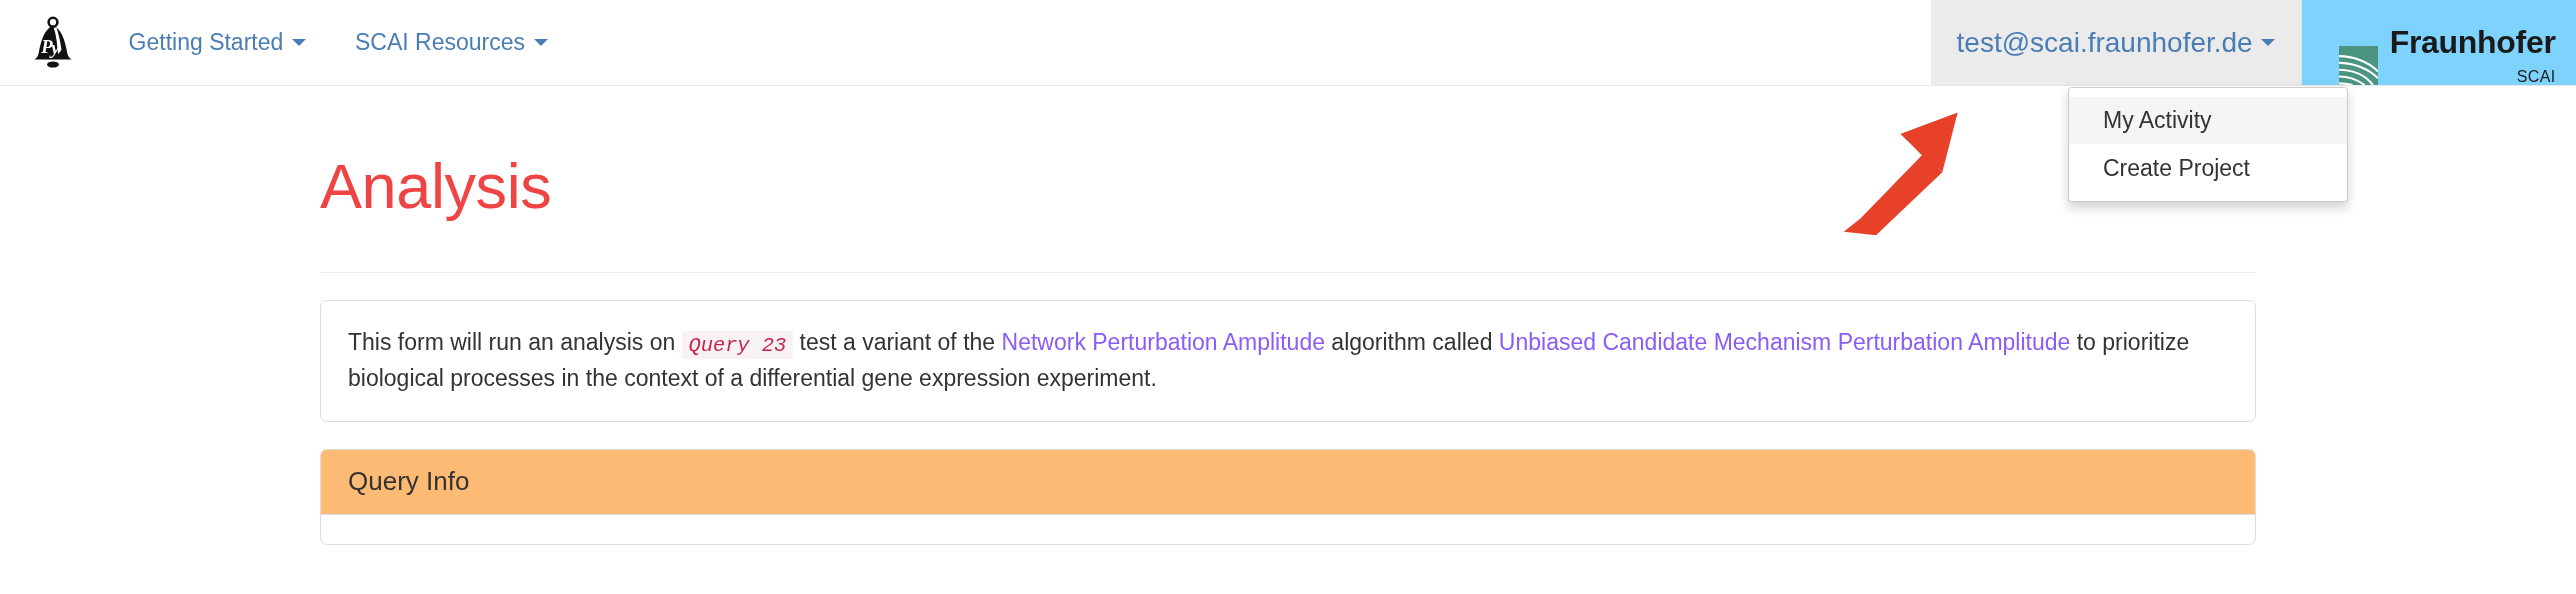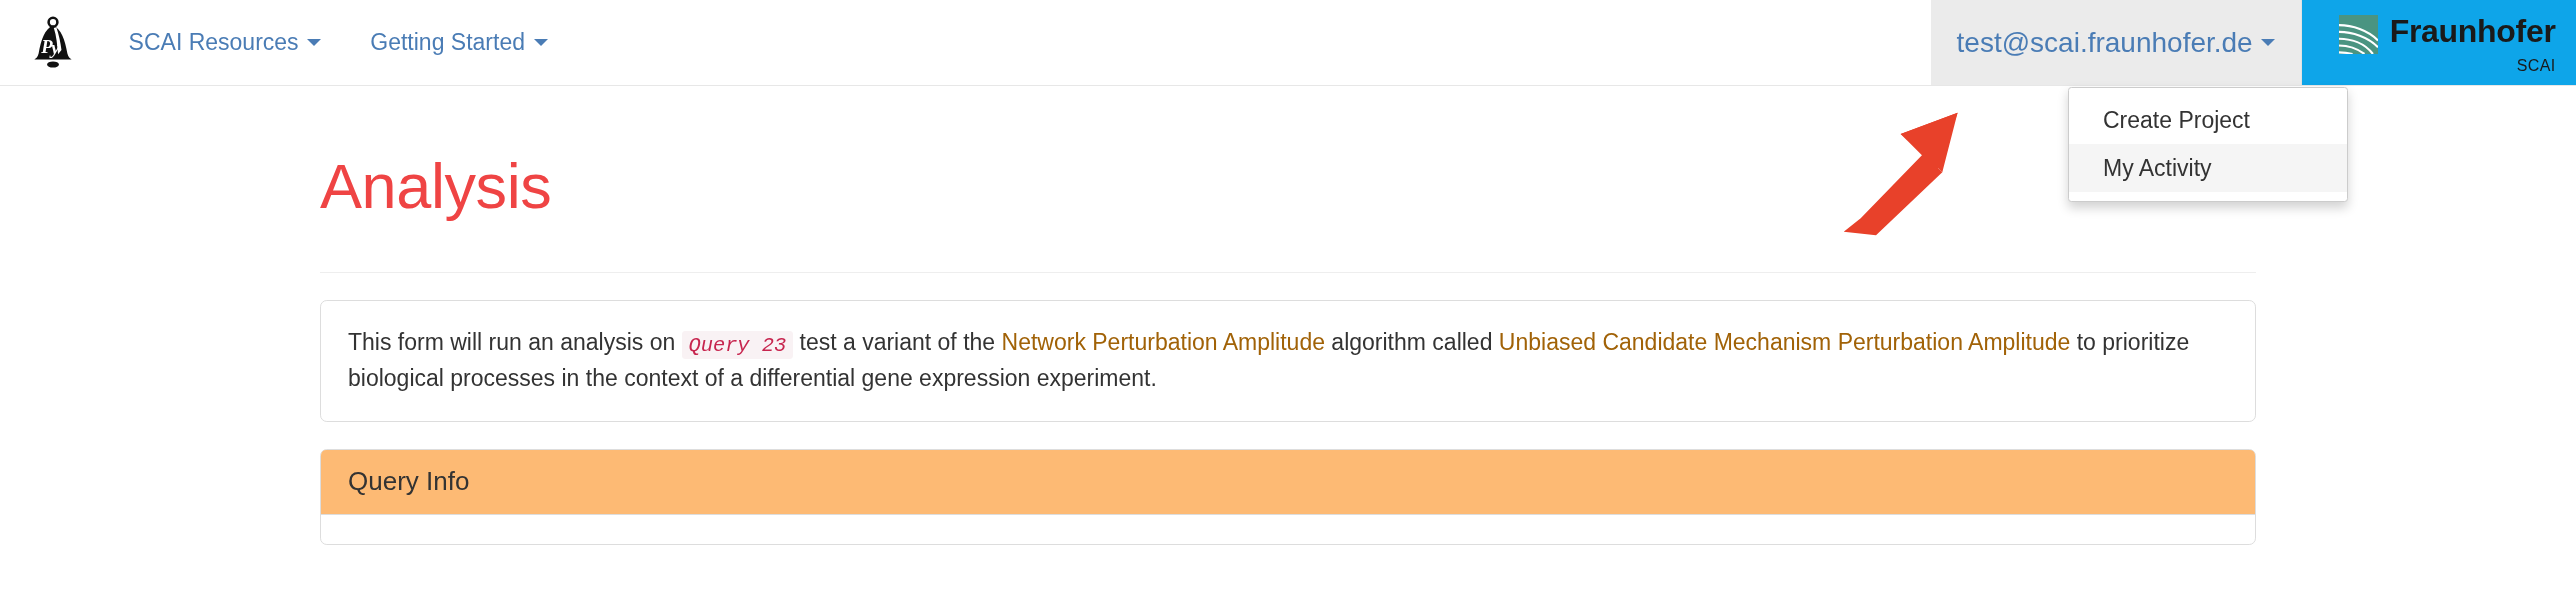--- a/index.html
+++ b/index.html
@@ -75,23 +75,23 @@
     font-size: 28px;
     color: #4a7cb5;
     background: #ebebeb;
     cursor: pointer;
     white-space: nowrap;
     position: relative;
     border-right: 1.7px solid #e2e2e2;
   }
   .fraunhofer {
     display: flex;
-    align-items: flex-start;
+    align-items: flex-end;
     padding: 15.3px 20.4px 0 37px;
-    background: #0ea5e9;
+    background: #7dd3fc;
   }
   .fh-mark {
     width: 39px;
     height: 39px;
     margin-right: 12px;
     flex: none;
   }
   .fh-text {
     display: flex;
     flex-direction: column;
@@ -193,21 +193,21 @@
     margin: 0;
     font-weight: normal;
     color: #333333;
     line-height: 1.1;
   }
   .panel-stub {
     height: 29px;
   }
 
   a.inline-link {
-    color: #a16207;
+    color: #8b5cf6;
     text-decoration: none;
     cursor: pointer;
   }
 
   code.code-chip {
     font-family: "Liberation Mono", "DejaVu Sans Mono", monospace;
     font-size: 20.4px;
     color: #c7254e;
     background-color: #f9f2f4;
     padding: 2.5px 6.8px;
@@ -233,25 +233,25 @@
         <g fill="#ffffff" font-family="'Liberation Serif', serif" font-size="22" font-style="italic" font-weight="bold">
           <text x="12" y="43">P</text>
           <text x="24" y="45">y</text>
         </g>
         <path d="M30 13 C33 22 35 31 36 40 L32 45 C31 34 30 23 27 14 Z" fill="#ffffff"></path>
       </svg>
     </a>
 
     <div class="nav-items">
       <a class="nav-item" href="#">
-        <span>SCAI Resources</span>
+        <span>Getting Started</span>
         <span class="caret"></span>
       </a>
       <a class="nav-item" href="#">
-        <span>Getting Started</span>
+        <span>SCAI Resources</span>
         <span class="caret"></span>
       </a>
     </div>
   </div>
 
   <div class="navbar-right">
 
     <div class="user-dropdown">
       <span>test@scai.fraunhofer.de</span>
       <span class="caret"></span>
@@ -271,22 +271,22 @@
       <span class="fh-text">
         <span class="fh-name">Fraunhofer</span>
         <span class="fh-sub">SCAI</span>
       </span>
     </div>
 
   </div>
 </div>
 
 <div class="dropdown-menu">
+  <a class="dropdown-item active" href="#">My Activity</a>
   <a class="dropdown-item" href="#">Create Project</a>
-  <a class="dropdown-item active" href="#">My Activity</a>
 </div>
 
 <svg class="annotation-arrow" viewBox="0 0 180 160" xmlns="http://www.w3.org/2000/svg" aria-hidden="true">
   <g fill="#e8412a">
     <polygon points="2,148 22,132 96,56 118,78 40,152"></polygon>
     <polygon points="69,33 136,8 112,76"></polygon>
     <polygon points="69,33 136,8 118,78 96,56"></polygon>
   </g>
 </svg>
 

